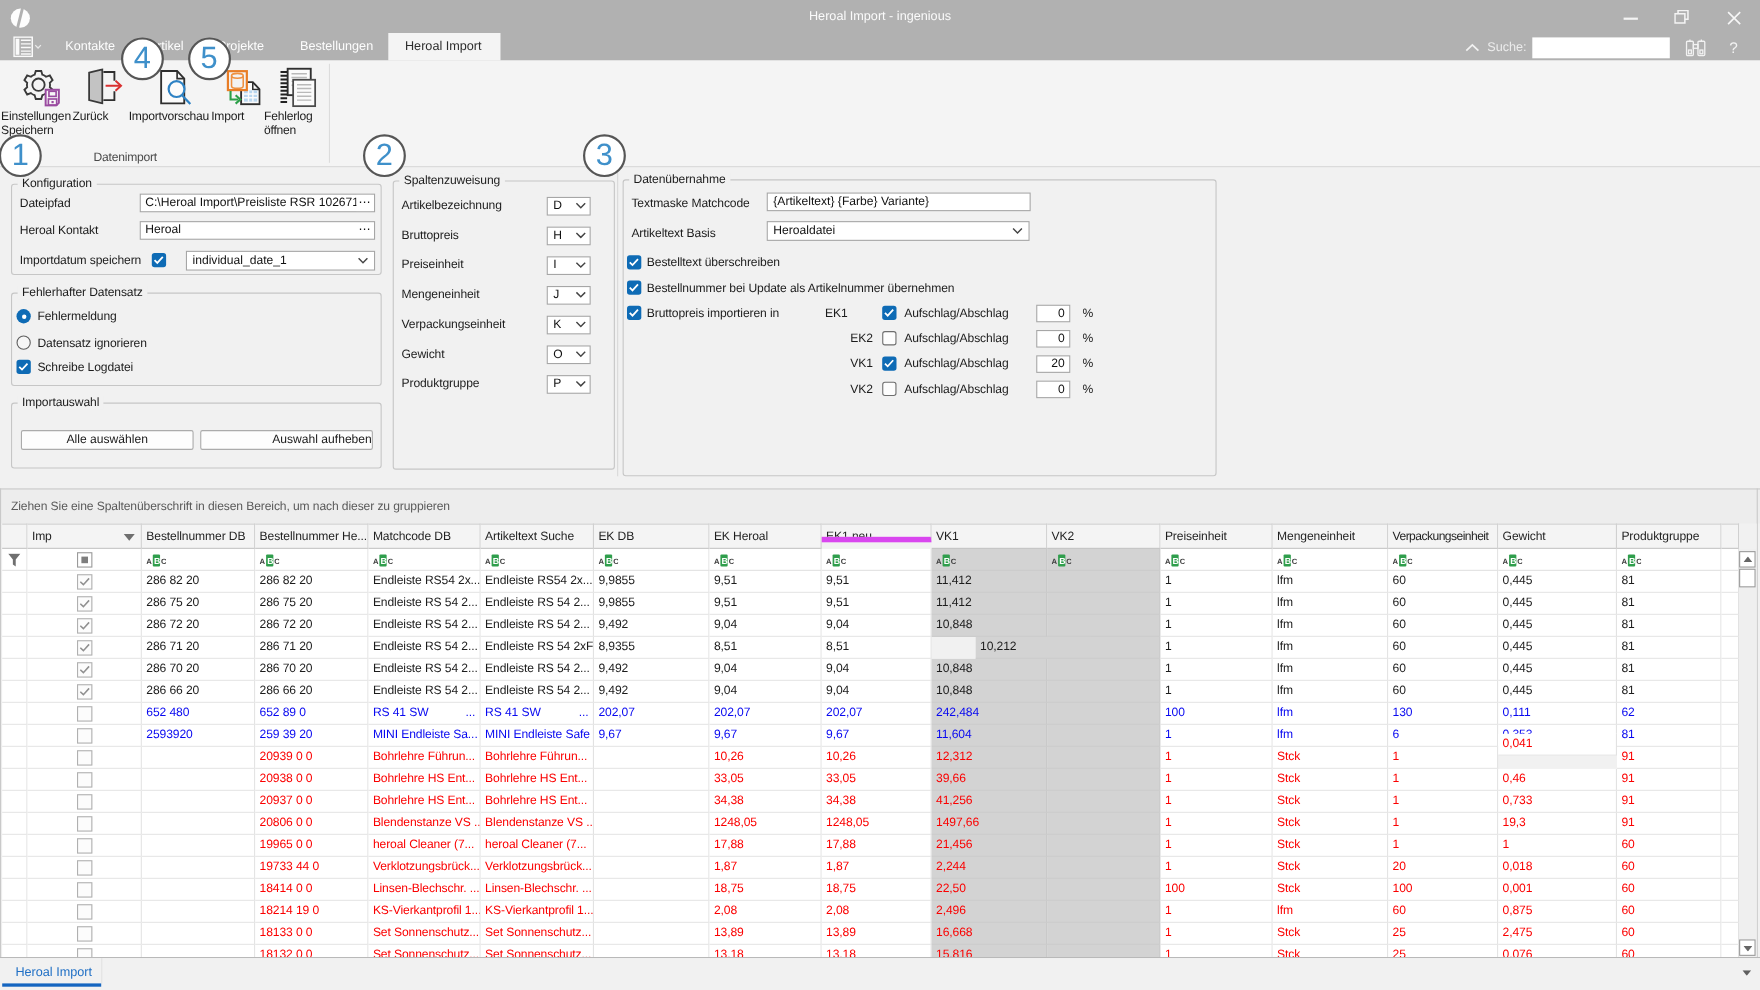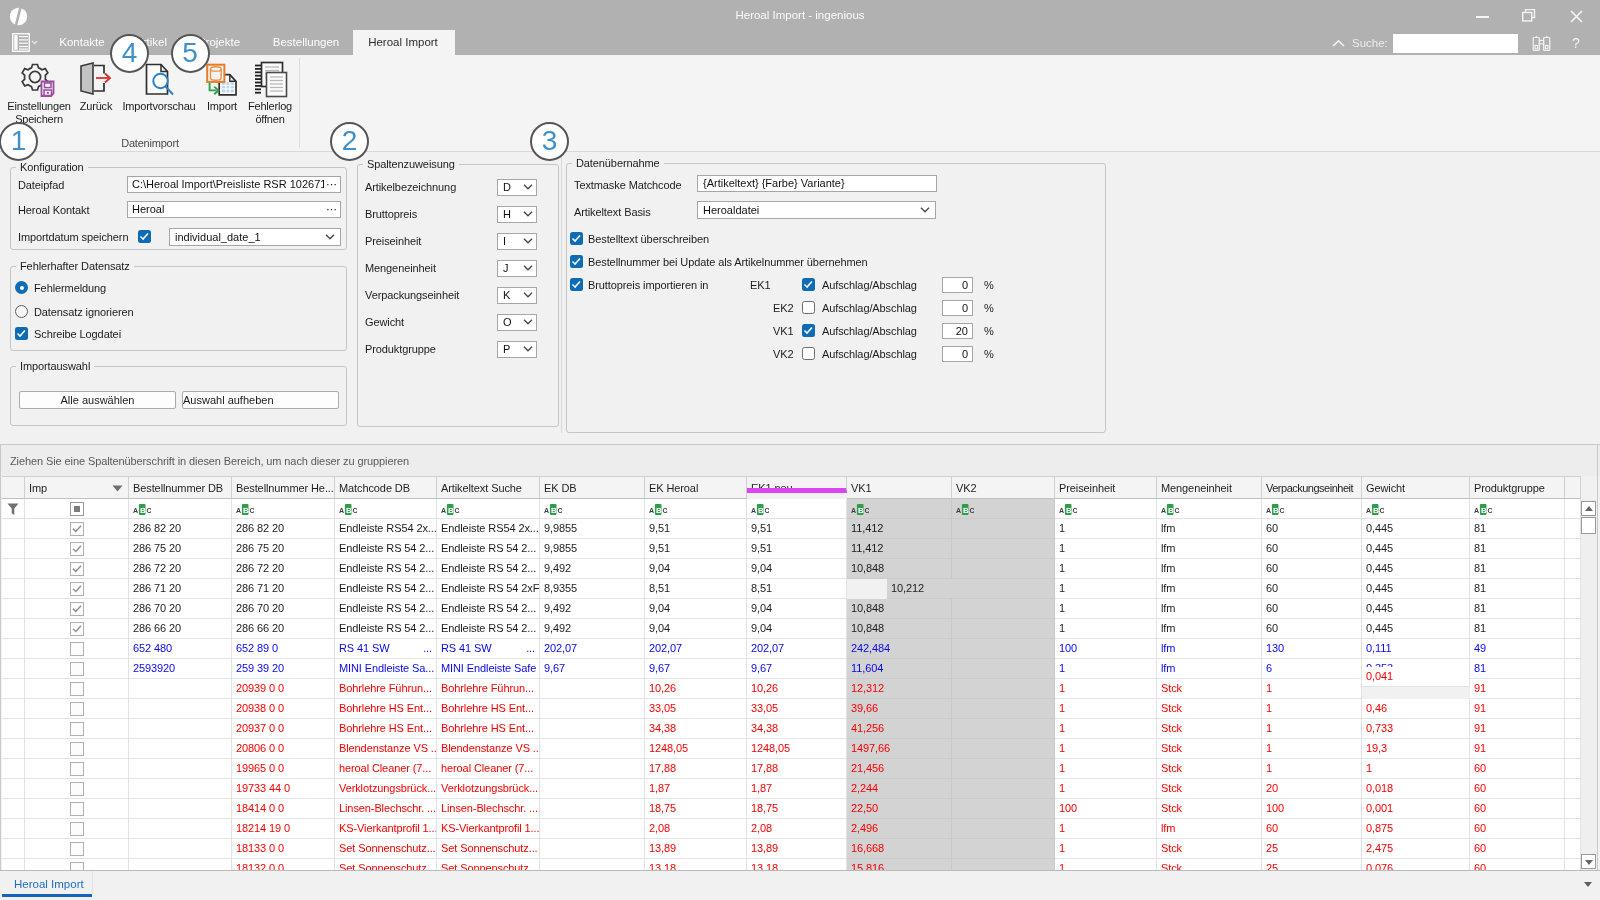--- a/index.html
+++ b/index.html
@@ -11,21 +11,21 @@
 .cb svg{position:absolute;left:1px;top:2px}
 .cbe{position:absolute;width:13px;height:13px;background:#fdfdfd;border:1px solid #6e6e6e;border-radius:2.5px}
 .gbox{position:absolute;border:1px solid #c6c6c6;border-radius:3px}
 .gcap{position:absolute;font-size:11px;letter-spacing:-0.1px;color:#1c1c1c;background:#f1f1f1;padding:0 4px;white-space:nowrap}
 .hcell{position:absolute;background:#f4f4f4;border-right:1px solid #d0d0d0;font-size:11px;letter-spacing:-0.1px;color:#1f1f1f;line-height:22px;padding-left:4px;white-space:nowrap;overflow:hidden}
 .fcell{position:absolute;background:#fff;border-right:1px solid #e2e2e2;border-bottom:1px solid #e2e2e2;overflow:hidden}
 .dcell{position:absolute;background:#fff;border-right:1px solid #e2e2e2;border-bottom:1px solid #e4e4e4;font-size:11px;letter-spacing:-0.1px;line-height:19px;padding-left:4px;white-space:nowrap;overflow:hidden}
 .gray{background:#d3d3d3 !important;border-right-color:#c8c8c8 !important;border-bottom-color:#cbcbcb !important}
 .circ{position:absolute;width:39px;height:39px;border:2.5px solid #565656;border-radius:50%;background:#fff;color:#3f90ca;font-size:28px;text-align:center;line-height:34px;z-index:50}
 .tab{position:absolute;top:30px;height:25px;line-height:25px;color:#fdfdfd;font-size:11.5px;text-align:center;white-space:nowrap}
-.rlbl{position:absolute;font-size:11px;letter-spacing:-0.2px;color:#1c1c1c;text-align:center;line-height:13px;white-space:nowrap}
+.rlbl{position:absolute;font-size:11px;letter-spacing:-0.2px;color:#1c1c1c;line-height:13px;white-space:nowrap}
 </style></head><body>
 <div class="a" style="left:0;top:0;width:1600px;height:30px;background:#b1b1b1"></div>
 <svg class="a" style="left:9px;top:7px" width="19" height="19" viewBox="0 0 19 19">
 <circle cx="9.5" cy="9.5" r="8.7" fill="#fdfdfd"></circle>
 <rect x="7.9" y="-2" width="2.6" height="24" fill="#b1b1b1" transform="rotate(14 9.5 9.5)"></rect>
 </svg>
 <div class="a" style="left:0;top:9px;width:1600px;text-align:center;color:#fbfbfb;font-size:11.5px">Heroal Import - ingenious</div>
 <div class="a" style="left:1476px;top:16px;width:13px;height:1.6px;background:#f4f4f4"></div>
 <svg class="a" style="left:1522px;top:9px" width="14" height="13" viewBox="0 0 14 13">
 <rect x="3.5" y="0.5" width="9" height="8" fill="none" stroke="#f4f4f4" stroke-width="1.4"></rect>
@@ -171,21 +171,21 @@
 <div class="lbl" style="left:34px;top:306px">Datensatz ignorieren</div>
 <div class="cb" style="left:15px;top:327px">
     <svg width="11" height="9" viewBox="0 0 11 9">
       <path d="M1.5,4.5 L4,7 L9,1.5" fill="none" stroke="#fff" stroke-width="1.6"></path>
     </svg>
   </div>
 <div class="lbl" style="left:34px;top:328px">Schreibe Logdatei</div>
 <div class="gbox" style="left:10px;top:366px;width:337px;height:60px"></div>
 <div class="gcap" style="left:16px;top:360px">Importauswahl</div>
 <div class="a" style="left:19px;top:391px;width:157px;height:18px;background:#fdfdfd;border:1px solid #ababab;border-radius:2px;text-align:center;font-size:11px;line-height:16px">Alle auswählen</div>
-<div class="a" style="left:182px;top:391px;width:157px;height:18px;background:#fdfdfd;border:1px solid #ababab;border-radius:2px;text-align:left;font-size:11px;line-height:16px">Auswahl aufheben</div>
+<div class="a" style="left:182px;top:391px;width:157px;height:18px;background:#fdfdfd;border:1px solid #ababab;border-radius:2px;text-align:right;font-size:11px;line-height:16px">Auswahl aufheben</div>
 <div class="gbox" style="left:357px;top:164px;width:202px;height:263px"></div>
 <div class="gcap" style="left:363px;top:158px">Spaltenzuweisung</div>
 <div class="lbl" style="left:365px;top:181px">Artikelbezeichnung</div>
 <div class="inp" style="left:497px;top:179px;width:40px;height:17px;line-height:15px;padding-left:5px">D</div>
 <svg class="a" style="left:523px;top:184px" width="10" height="6" viewBox="0 0 10 6">
     <path d="M1,0.8 L5,4.8 L9,0.8" fill="none" stroke="#444" stroke-width="1.3"></path>
   </svg>
 <div class="lbl" style="left:365px;top:208px">Bruttopreis</div>
 <div class="inp" style="left:497px;top:206px;width:40px;height:17px;line-height:15px;padding-left:5px">H</div>
 <svg class="a" style="left:523px;top:211px" width="10" height="6" viewBox="0 0 10 6">
@@ -547,21 +547,21 @@
     <div class="dcell" style="left:437px;top:120px;width:103px;height:20px;color:#0808f0">RS 41 SW<span style="position:absolute;right:4px">...</span></div>
     <div class="dcell" style="left:540px;top:120px;width:105px;height:20px;color:#0808f0">202,07</div>
     <div class="dcell" style="left:645px;top:120px;width:102px;height:20px;color:#0808f0">202,07</div>
     <div class="dcell" style="left:747px;top:120px;width:100px;height:20px;color:#0808f0">202,07</div>
     <div class="dcell gray" style="left:847px;top:120px;width:105px;height:20px;color:#0808f0">242,484</div>
     <div class="dcell gray" style="left:952px;top:120px;width:103px;height:20px;color:#0808f0"></div>
     <div class="dcell" style="left:1055px;top:120px;width:102px;height:20px;color:#0808f0">100</div>
     <div class="dcell" style="left:1157px;top:120px;width:105px;height:20px;color:#0808f0">lfm</div>
     <div class="dcell" style="left:1262px;top:120px;width:100px;height:20px;color:#0808f0">130</div>
     <div class="dcell" style="left:1362px;top:120px;width:108px;height:20px;color:#0808f0">0,111</div>
-    <div class="dcell" style="left:1470px;top:120px;width:95px;height:20px;color:#0808f0">49</div>
+    <div class="dcell" style="left:1470px;top:120px;width:95px;height:20px;color:#0808f0">62</div>
     <div class="dcell" style="left:1565px;top:120px;width:16px;height:20px"></div>
     <div class="dcell" style="left:2px;top:140px;width:23px;height:20px"></div>
     <div class="dcell" style="left:25px;top:140px;width:104px;height:20px"></div>
     <div class="a" style="left:70px;top:143px;width:14px;height:14px;border:1px solid #b0b0b0;background:#fcfcfc"></div>
     <div class="dcell" style="left:129px;top:140px;width:103px;height:20px;color:#0808f0">2593920</div>
     <div class="dcell" style="left:232px;top:140px;width:103px;height:20px;color:#0808f0">259 39 20</div>
     <div class="dcell" style="left:335px;top:140px;width:102px;height:20px;color:#0808f0">MINI Endleiste Sa...</div>
     <div class="dcell" style="left:437px;top:140px;width:103px;height:20px;color:#0808f0">MINI Endleiste Safe</div>
     <div class="dcell" style="left:540px;top:140px;width:105px;height:20px;color:#0808f0">9,67</div>
     <div class="dcell" style="left:645px;top:140px;width:102px;height:20px;color:#0808f0">9,67</div>

